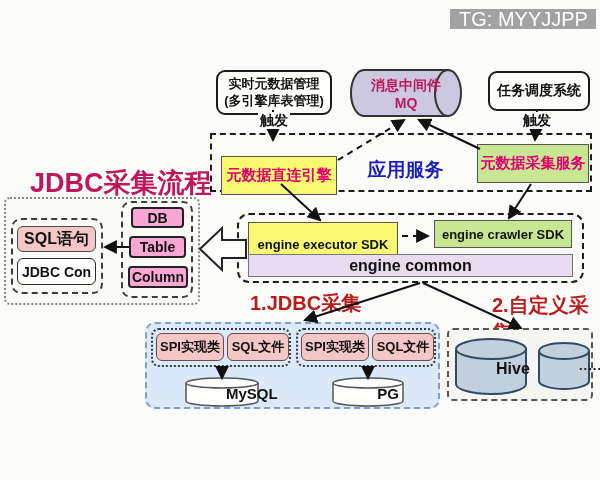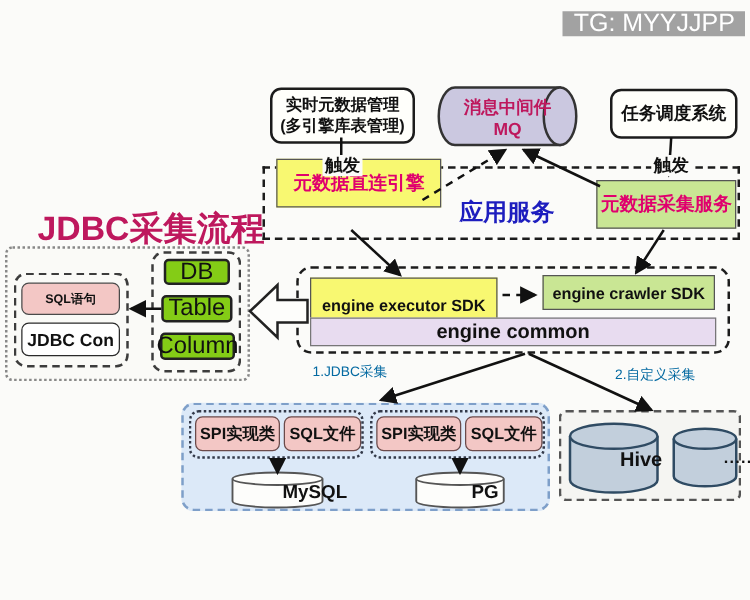--- a/index.html
+++ b/index.html
@@ -4,39 +4,39 @@
 <style>
   html,body{margin:0;padding:0;}
   #stage{position:relative;width:600px;height:480px;background:#fbfbf9;overflow:hidden;
          font-family:"Liberation Sans","DejaVu Sans",sans-serif;}
   .abs{position:absolute;box-sizing:border-box;}
   .z1{z-index:1}.z2{z-index:2}.z3{z-index:3}
   .center{display:flex;align-items:center;justify-content:center;text-align:center;}
   
   .node{background:#fffffb;border:2px solid #1c1c1c;border-radius:9px;color:#111;font-weight:bold;}
   .badge{background:var(--badge-gray,#a2a2a2);color:#fff;font-size:20px;display:flex;align-items:center;padding-left:9px;}
-  .trigger{font-weight:bold;font-size:14px;color:#111;background:#fbfbf9;text-align:center;margin-top:12px;}
+  .trigger{font-weight:bold;font-size:14px;color:#111;background:#fbfbf9;text-align:center;}
   
   .dashedbox{border:2px dashed #1c1c1c;background:transparent;}
   .ybox{background:var(--accent-yellow,#f8f871);border:1.5px solid #555;}
   .gbox{background:var(--accent-green,#c9e694);border:1.5px solid #555;}
   .magenta{color:var(--magenta-text,#e0006e);font-weight:bold;font-size:15px;}
   .appslabel{color:var(--blue-text,#1d1dbe);font-weight:bold;font-size:19px;}
   .engbox{border:2px dashed #1c1c1c;border-radius:12px;}
   .sdk{font-weight:bold;font-size:13px;color:#111;}
   .common{background:var(--accent-lavender,#e8dcf0);border:1px solid #777;font-weight:bold;font-size:16px;color:#111;}
   
   .jtitle{font-weight:bold;font-size:27px;color:#be185d;}
   .jouter{border:2px dotted #888;border-radius:6px;background:#fafaf7;}
   .jinner{border:2px dashed #3c3c3c;border-radius:10px;}
-  .pinkbox{background:var(--accent-pink,#f3c7c5);border:1.5px solid #4a4a4a;border-radius:6px;font-weight:bold;font-size:10px;color:#111;}
+  .pinkbox{background:var(--accent-pink,#f3c7c5);border:1.5px solid #4a4a4a;border-radius:6px;font-weight:bold;font-size:16px;color:#111;}
   .whitebox{background:#fff;border:1.5px solid #2a2a2a;border-radius:6px;font-weight:bold;font-size:14px;color:#111;}
-  .colbox{background:#84cc16;border:2px solid #222;border-radius:4px;font-weight:normal;font-size:19px;color:#111;}
+  .colbox{background:#f9a8d4;border:2px solid #222;border-radius:4px;font-weight:bold;font-size:14px;color:#111;}
   
-  .branchlbl{font-weight:normal;font-size:11px;color:#0369a1;}
+  .branchlbl{font-weight:bold;font-size:20px;color:#b91c1c;}
   .bluepanel{background:var(--blue-panel,#dce9f8);border:2px dashed #7e9fc9;border-radius:10px;}
   .dotgroup{border:2px dotted #333a4a;border-radius:8px;}
   .spibox{background:var(--accent-pink,#f3c7c5);border:1.5px solid #6b4a4a;border-radius:6px;font-weight:bold;font-size:13px;color:#111;}
   .rightpanel{background:#f5f5f2;border:2px dashed #555;border-radius:6px;}
   .cyl-label{font-weight:bold;color:#111;text-align:center;padding-left:40px;}
   svg{position:absolute;left:0;top:0;pointer-events:none;}
   .ln{stroke:#111;stroke-width:2;fill:none;}
   .lndash{stroke:#111;stroke-width:2;fill:none;stroke-dasharray:6 5;}
   .cyl-gray{fill:var(--cylinder-gray,#c2cfdc);stroke:#2f4b63;stroke-width:2;}
   .cyl-white{fill:#fdfdfb;stroke:#555;stroke-width:1.5;}
@@ -51,21 +51,21 @@
   <div class="abs z1 badge" style="left:450px;top:9px;width:146px;height:20px;">TG: MYYJJPP</div>
 
   <div class="abs z1 node center" style="left:216px;top:70px;width:116px;height:45px;font-size:13px;line-height:1.25;flex-direction:column;">
     <span>实时元数据管理</span>
     <span>(多引擎库表管理)</span>
   </div>
 
   <div class="abs z1 node center" style="left:488px;top:71px;width:102px;height:40px;font-size:14px;">任务调度系统</div>
 
   <div class="abs z1 dashedbox" style="left:210px;top:133px;width:382px;height:59px;"></div>
-  <div class="abs z1 ybox center magenta" style="left:221px;top:127px;width:132px;height:39px;">元数据直连引擎</div>
+  <div class="abs z1 ybox center magenta" style="left:221px;top:156px;width:116px;height:39px;">元数据直连引擎</div>
   <div class="abs z1 center appslabel" style="left:358px;top:158px;width:95px;height:24px;">应用服务</div>
   <div class="abs z1 gbox center magenta" style="left:477px;top:144px;width:112px;height:39px;">元数据采集服务</div>
 
   <div class="abs z1 engbox" style="left:237px;top:213px;width:347px;height:70px;"></div>
   <div class="abs z1 ybox center sdk" style="left:248px;top:222px;width:150px;height:44px;">engine executor SDK</div>
   <div class="abs z1 gbox center sdk" style="left:434px;top:220px;width:138px;height:28px;">engine crawler SDK</div>
   <div class="abs z1 common center" style="left:248px;top:254px;width:325px;height:23px;">engine common</div>
 
   <div class="abs z1 jtitle" style="left:30px;top:165px;">JDBC采集流程</div>
   <div class="abs z1 jouter" style="left:4px;top:197px;width:196px;height:108px;"></div>

